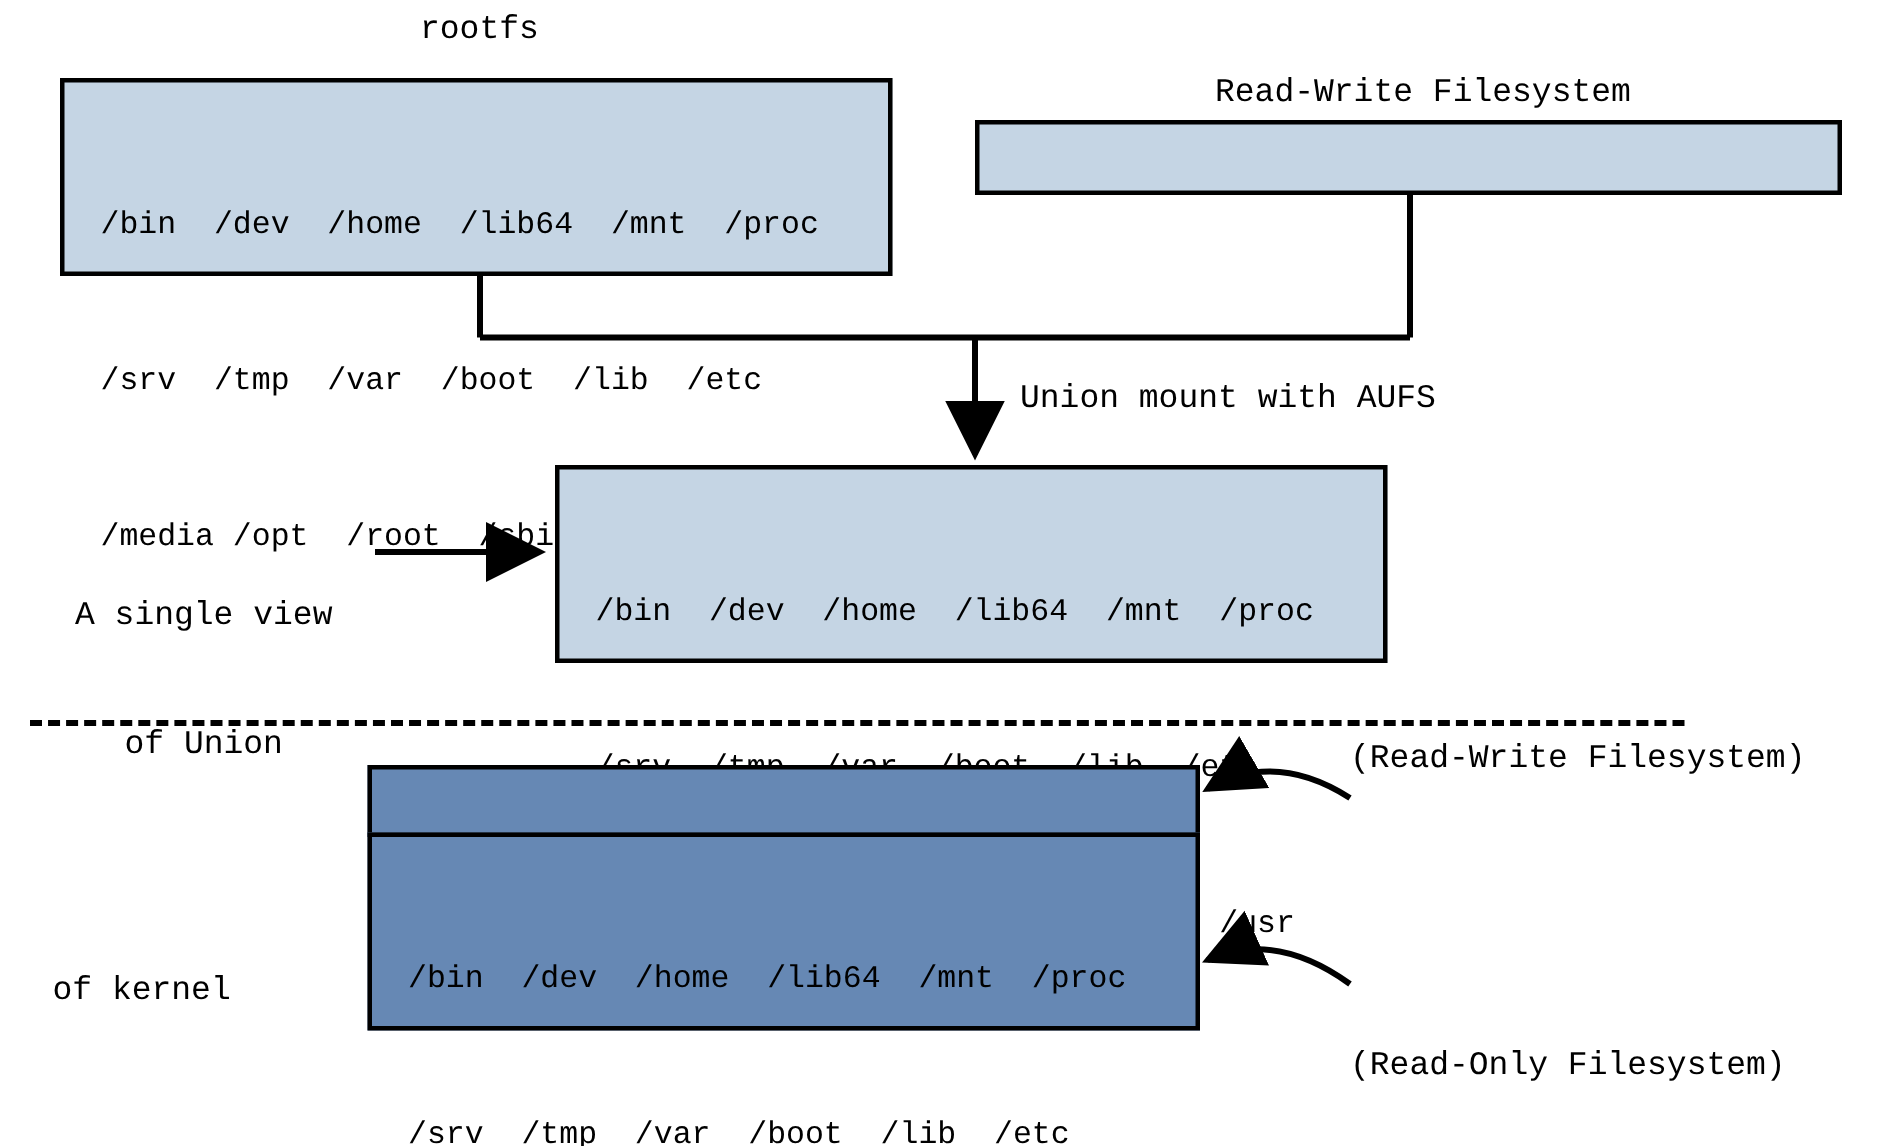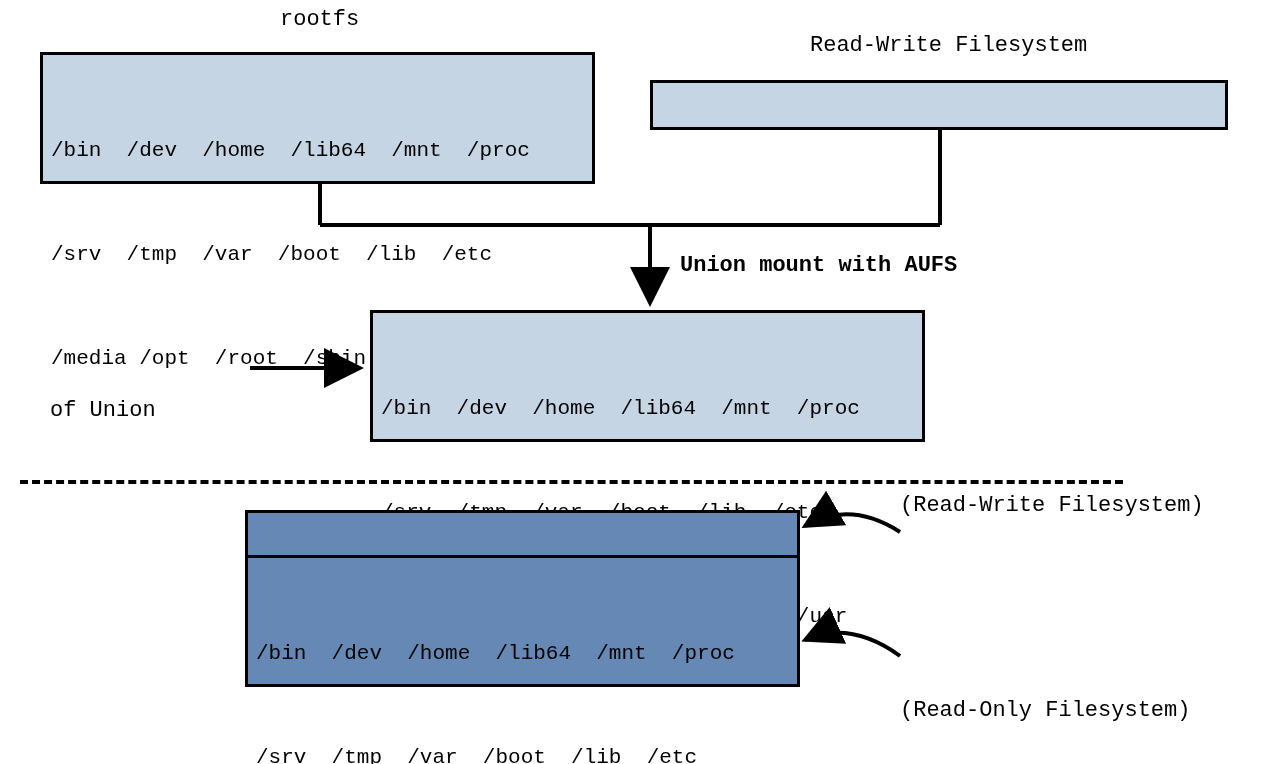--- a/index.html
+++ b/index.html
@@ -20,21 +20,21 @@
   .label {
     position: absolute;
     white-space: pre;
     line-height: 1.3;
     text-align: center;
   }
   .fsbox {
     position: absolute;
     border: 3px solid #000;
     box-sizing: border-box;
-    padding: 10px 8px;
+    padding: 10px 24px;
     line-height: 1.65;
     font-size: 21px;
     white-space: pre;
   }
   .light { background: #c5d5e4; }
   .dark  { background: #6688b4; border-color: #000; }
   .darktop { background: #6688b4; border: 3px solid #000; box-sizing: border-box; position: absolute; }
   .hr-dash {
     position: absolute;
     left: 20px;
@@ -54,39 +54,41 @@
 <div class="stage">
 
   <div class="label" style="left:280px; top:6px;">rootfs</div>
 
   <div class="fsbox light" style="left:40px; top:52px; width:555px; height:132px;">
     <div>/bin  /dev  /home  /lib64  /mnt  /proc</div>
     <div>/srv  /tmp  /var  /boot  /lib  /etc</div>
     <div>/media /opt  /root  /sbin  /sys  /usr</div>
   </div>
 
-  <div class="label" style="left:810px; top:32px;">Read-Write Filesystem</div>
+  <div class="label" style="left:810px; top:48px;">Read-Write Filesystem</div>
 
   <div class="fsbox light" style="left:650px; top:80px; width:578px; height:50px; padding:0;"></div>
 
-  <div class="label" style="left:680px; top:252px;font-weight:bold;">Union mount with AUFS</div>
+  <div class="label" style="left:680px; top:252px;">Union mount with AUFS</div>
 
   <div class="fsbox light" style="left:370px; top:310px; width:555px; height:132px;">
     <div>/bin  /dev  /home  /lib64  /mnt  /proc</div>
     <div>/srv  /tmp  /var  /boot  /lib  /etc</div>
     <div>/media /opt  /root  /sbin  /sys  /usr</div>
   </div>
 
   <div class="label" style="left:50px; top:340px; text-align:center;">
+    <div>A single view</div>
     <div>of Union</div>
   </div>
 
   <div class="hr-dash" style="top:480px;"></div>
 
   <div class="label" style="left:35px; top:590px; text-align:center;">
+    <div>of kernel</div>
   </div>
 
   <div class="darktop" style="left:245px; top:510px; width:555px; height:48px;"></div>
 
   <div class="fsbox dark" style="left:245px; top:555px; width:555px; height:132px;">
     <div>/bin  /dev  /home  /lib64  /mnt  /proc</div>
     <div>/srv  /tmp  /var  /boot  /lib  /etc</div>
     
   </div>
 

